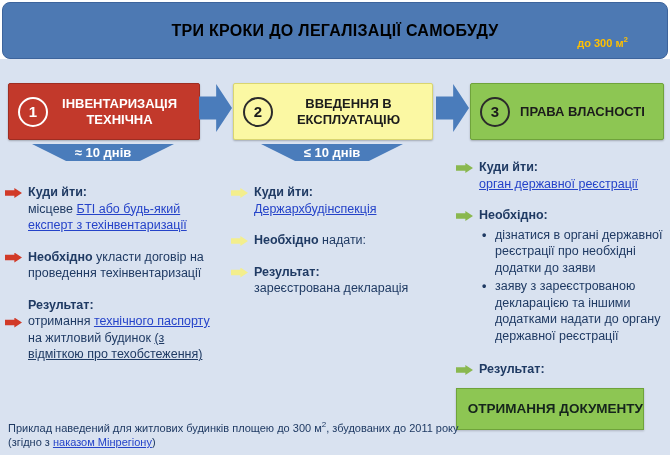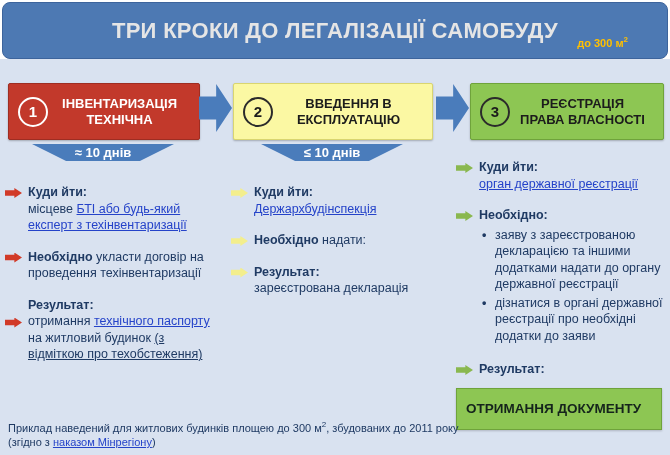--- a/index.html
+++ b/index.html
@@ -10,21 +10,21 @@
     -webkit-font-smoothing:antialiased;
   }
   
   .header-bar{
     position:absolute;left:2px;top:2px;width:664px;height:55px;
     background:var(--header-bg,#4d79b3);
     border:1px solid #3d649c;border-radius:8px;
     display:flex;align-items:center;justify-content:center;
   }
   .header-title{
-    color:#e5e5e5;font-weight:bold;font-size:22px;letter-spacing:.3px;
+    color:#000000;font-weight:bold;font-size:16px;letter-spacing:.3px;
   }
   .header-note{
     position:absolute;right:39px;bottom:9px;
     color:var(--gold,#ffc000);font-weight:bold;font-size:11px;
   }
   .header-note sup{font-size:8px;}
   
   .content{
     position:absolute;left:0;top:59px;width:670px;height:396px;
     background:var(--content-bg,#d9e2f0);
@@ -86,21 +86,21 @@
   a.lnk.b{font-weight:normal;}
   .u{text-decoration:underline;}
   
   .subs{margin:3px 0 0 0;padding:0;list-style:none;}
   .subs li{position:relative;padding-left:16px;margin-bottom:2px;}
   .subs li::before{content:"•";position:absolute;left:3px;top:0;color:var(--navy,#1f3a63);font-weight:bold;}
   
   .result-box{
     margin-top:10px;width:186px;
     background:var(--green,#8dc653);border:1px solid #6fa33b;
-    padding:12px 9px;text-align:left;
+    padding:12px 0;text-align:right;
     font-weight:bold;font-size:13.5px;color:#15241c;line-height:1.25;
     box-shadow:0 1px 2px rgba(0,0,0,.2);
   }
   
   .footer{
     position:absolute;left:8px;bottom:5px;width:600px;
     font-size:11px;color:var(--navy,#1f3a63);line-height:1.35;
   }
   .footer sup{font-size:8px;}
 </style>
@@ -126,21 +126,20 @@
     <div class="step-num">2</div>
     <div class="step-title">
       <div>ВВЕДЕННЯ В</div>
       <div>ЕКСПЛУАТАЦІЮ</div>
     </div>
   </div>
   <div class="flow-arrow arrow2"></div>
   <div class="step-box step3">
     <div class="step-num">3</div>
     <div class="step-title">
-      <div>РЕЄСТРАЦІЯ</div>
       <div>ПРАВА ВЛАСНОСТІ</div>
     </div>
   </div>
 
   <div class="duration dur1">≈ 10 днів</div>
   <div class="duration dur2">≤ 10 днів</div>
 
   <div class="col col1">
     <div class="bullet-item">
       <span class="bullet-arrow red"></span>
@@ -193,22 +192,22 @@
       <div class="bullet-text">
         <div class="b">Куди йти:</div>
         <a class="lnk b">орган державної реєстрації</a>
       </div>
     </div>
     <div class="bullet-item">
       <span class="bullet-arrow grn"></span>
       <div class="bullet-text">
         <div class="b">Необхідно:</div>
         <ul class="subs">
+          <li>дізнатися в органі державної реєстрації про необхідні додатки до заяви</li>
           <li>заяву з зареєстрованою декларацією та іншими додатками надати до органу державної реєстрації</li>
-          <li>дізнатися в органі державної реєстрації про необхідні додатки до заяви</li>
         </ul>
       </div>
     </div>
     <div class="bullet-item" style="margin-bottom:4px;">
       <span class="bullet-arrow grn"></span>
       <div class="bullet-text">
         <div class="b">Результат:</div>
       </div>
     </div>
     <div class="result-box">

